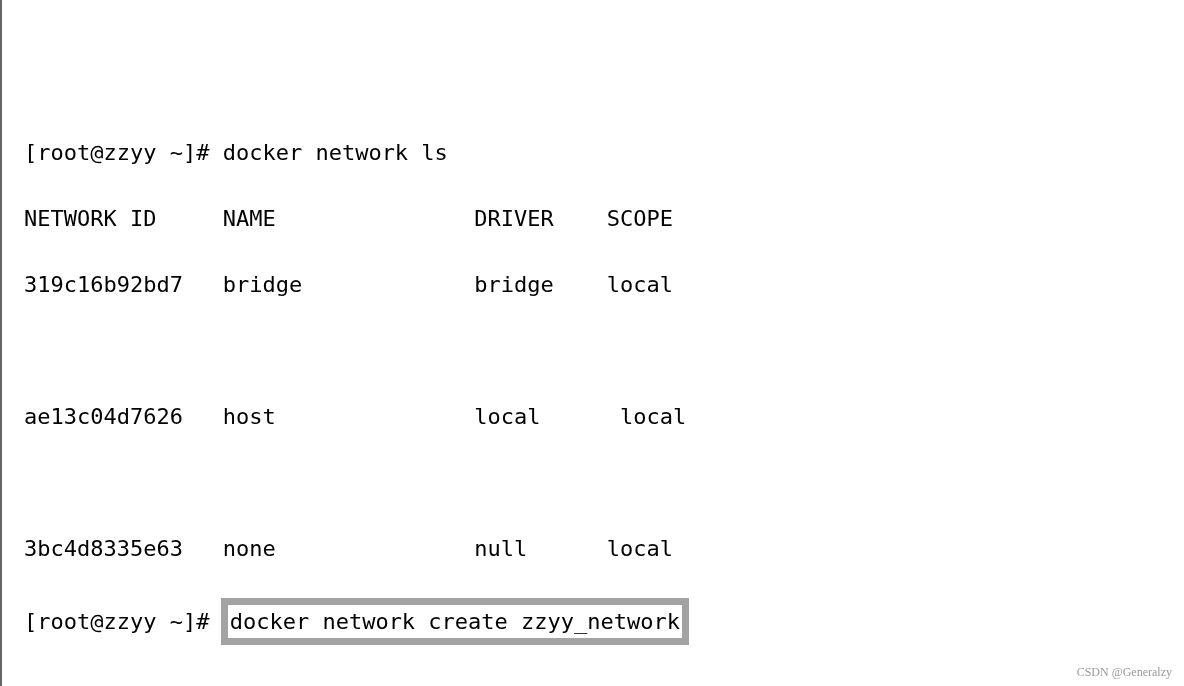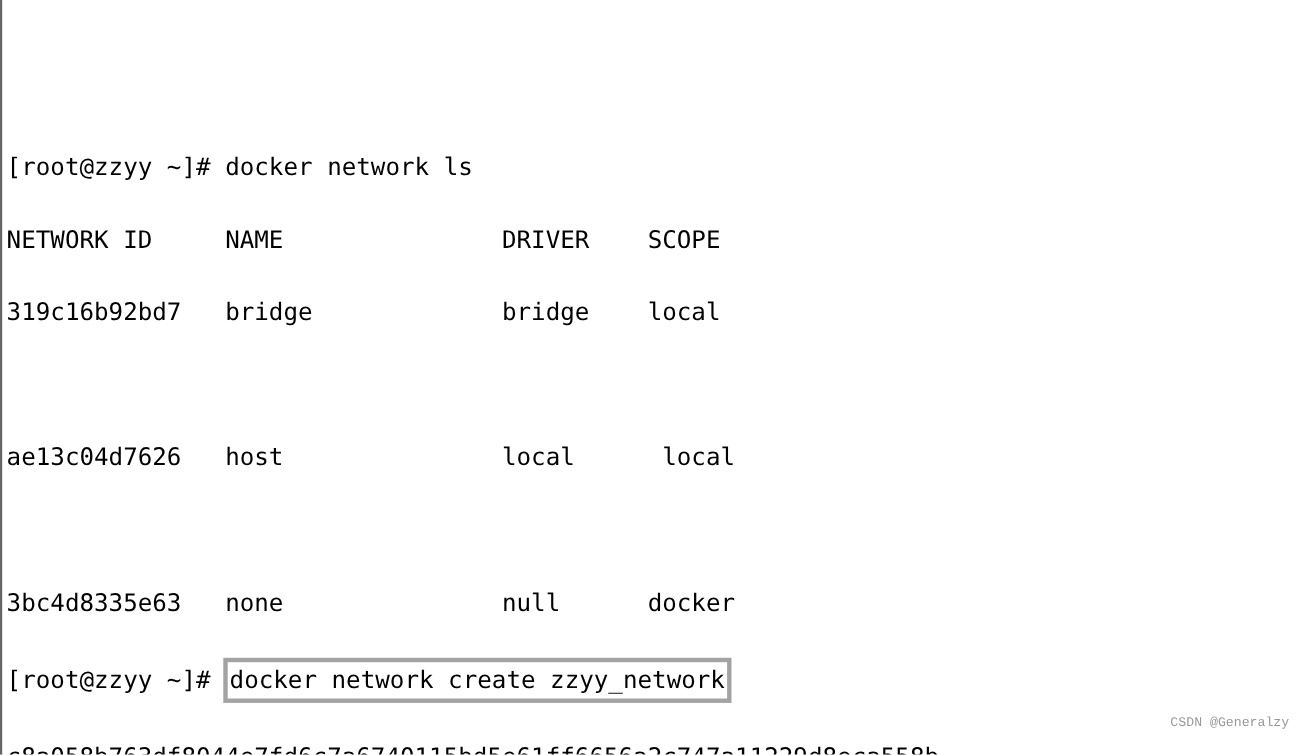--- a/index.html
+++ b/index.html
@@ -16,49 +16,50 @@
       line-height: 1.5;
       padding: 4px;
       border-left: 2px solid #666;
       position: relative;
       width: 1184px;
       height: 686px;
       overflow: hidden;
     }
     .terminal-line {
       display: block;
+      margin-left: 18px;
     }
     .highlight-box {
-      border: 4px solid #a3a3a3;
+      border: 7px solid #a3a3a3;
       display: inline-block;
       padding: 0 2px;
       margin-left: -2px;
     }
     .watermark {
       position: absolute;
-      bottom: 20px;
+      bottom: 5px;
       right: 12px;
       font-size: 12px;
       color: #999;
-      font-family: Liberation Mono, monospace;
+      font-family: Liberation Serif, serif;
       white-space: normal;
     }
   </style>
 </head>
 <body>
 
 
 
 <div class="terminal-line"><span>[root@zzyy ~]# </span><span>docker network ls</span></div>
 <div class="terminal-line">NETWORK ID     NAME               DRIVER    SCOPE</div>
 <div class="terminal-line">319c16b92bd7   bridge             bridge    local</div>
 <div class="terminal-line"> </div>
 <div class="terminal-line">ae13c04d7626   host               local      local</div>
 <div class="terminal-line"> </div>
-<div class="terminal-line">3bc4d8335e63   none               null      docker</div>
+<div class="terminal-line">3bc4d8335e63   none               null      local</div>
 <div class="terminal-line"><span>[root@zzyy ~]# </span><span class="highlight-box"><span>docker network create zzyy_network</span></span></div>
 <div class="terminal-line">c8a058b763df8044e7fd6c7a6740115bd5e61ff6656a2c747a11229d8eca558b</div>
 
 
 
 
 
 
 
 

